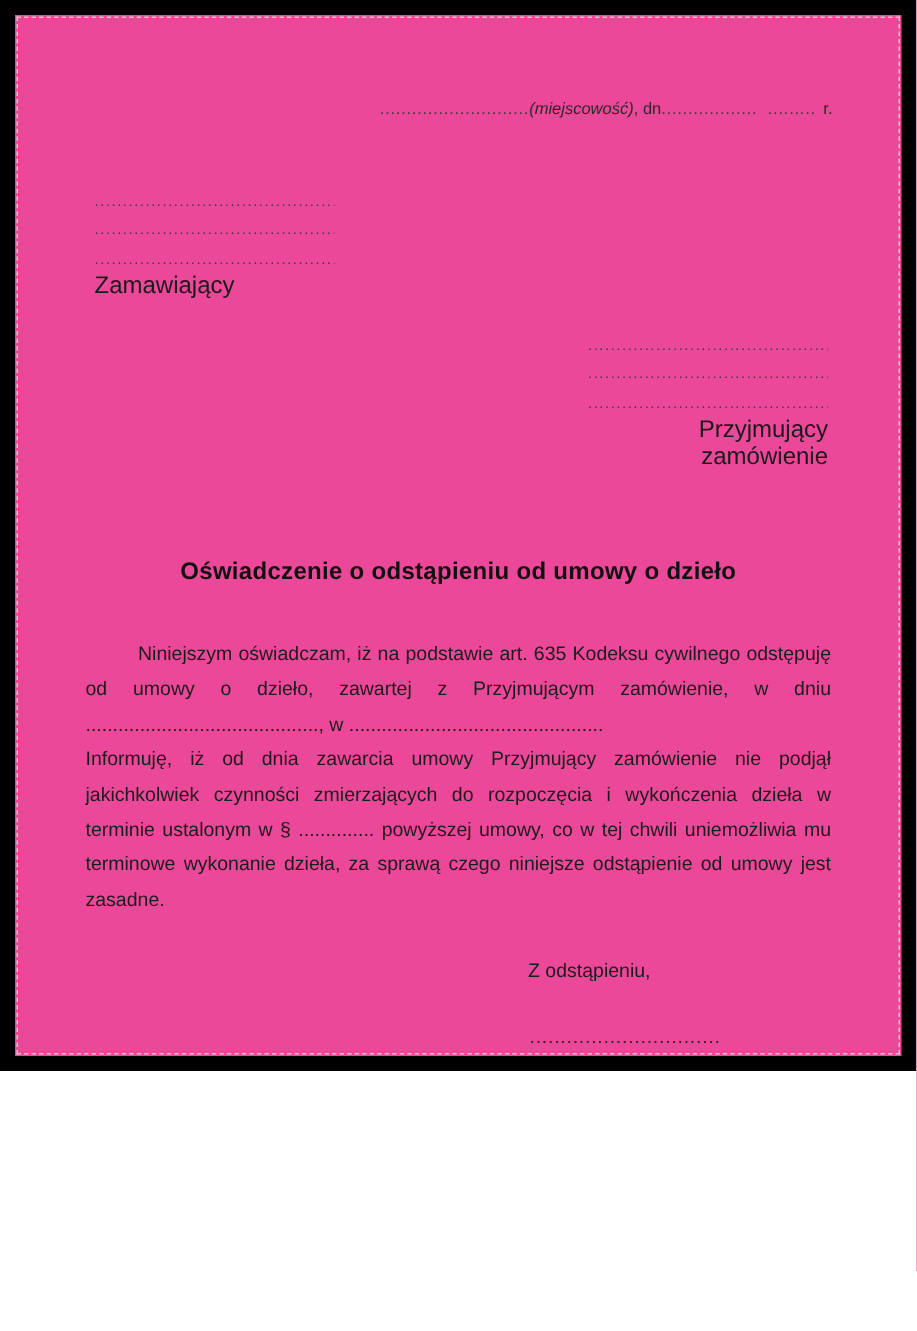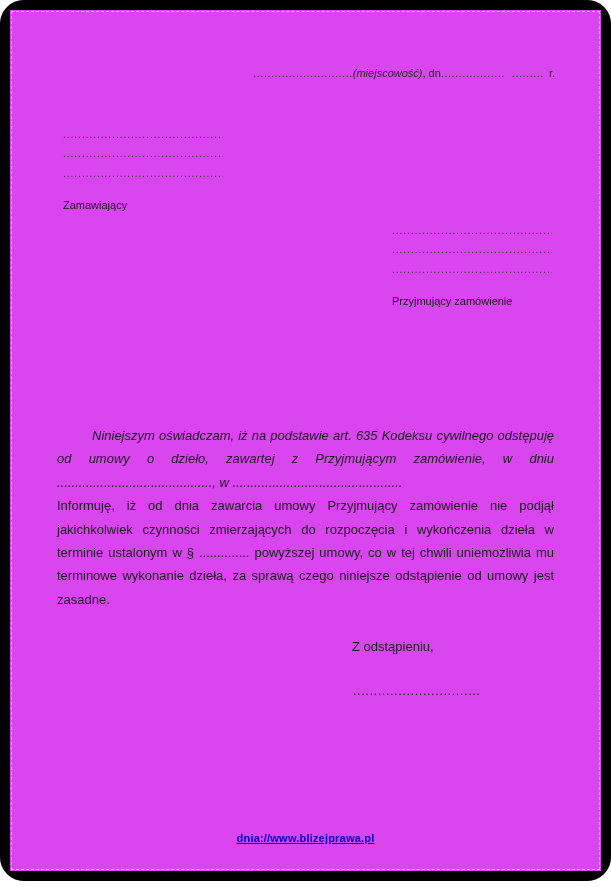--- a/index.html
+++ b/index.html
@@ -2,24 +2,23 @@
 <html><head>
 <meta charset="utf-8">
 <style>
   * { margin: 0; padding: 0; box-sizing: border-box; }
   html, body { background: #ffffff; }
   body { font-family: "Liberation Sans", sans-serif; color: #1a1a1a; }
 
   .page {
     position: relative;
     width: 611px;
-    height: 881px;
-    background: #d946ef;
+    height: 714px;
+    background: #ec4899;
     overflow: hidden;
-    border-radius: 24px;
   }
   .frame {
     position: absolute;
     inset: 0;
     border: 10px solid #000000;
     pointer-events: none;
     z-index: 5;
   }
   .dashed-inner {
     position: absolute;
@@ -51,25 +50,25 @@
     height: 19.5px;
     overflow: hidden;
     white-space: nowrap;
     font-size: 10px;
     letter-spacing: 1px;
     color: #3c3c3c;
     display: flex;
     align-items: flex-end;
   }
   .party-label {
-    margin-top: 20px;
-    font-size: 11px;
+    margin-top: 3px;
+    font-size: 16px;
     color: #1a1a1a;
   }
-  .party-right .party-label { }
+  .party-right .party-label { text-align: right; }
 
   
   .doc-title {
     position: absolute;
     top: 373px;
     left: 0;
     right: 0;
     text-align: center;
     font-size: 16px;
     font-weight: bold;
@@ -81,21 +80,21 @@
   .body-text {
     position: absolute;
     top: 424px;
     left: 57px;
     width: 497px;
     font-size: 13px;
     line-height: 23.4px;
     text-align: justify;
     color: #1c1c1c;
   }
-  .body-text p.indent { text-indent: 35px; font-style: italic; }
+  .body-text p.indent { text-indent: 35px; }
 
   .closing {
     position: absolute;
     top: 639px;
     left: 352px;
     font-size: 13px;
     color: #1c1c1c;
   }
   .signature-line {
     position: absolute;
@@ -143,20 +142,21 @@
     <div class="party-label">Zamawiający</div>
   </div>
 
   <div class="party-block party-right">
     <div class="dotline">............................................................</div>
     <div class="dotline">............................................................</div>
     <div class="dotline">............................................................</div>
     <div class="party-label">Przyjmujący zamówienie</div>
   </div>
 
+  <h1 class="doc-title">Oświadczenie o odstąpieniu od umowy o dzieło</h1>
 
   <div class="body-text">
     <p class="indent">Niniejszym oświadczam, iż na podstawie art. 635 Kodeksu cywilnego odstępuję od umowy o dzieło, zawartej z Przyjmującym zamówienie, w dniu ..........................................., w ...............................................</p>
     <p>Informuję, iż od dnia zawarcia umowy Przyjmujący zamówienie nie podjął jakichkolwiek czynności zmierzających do rozpoczęcia i wykończenia dzieła w terminie ustalonym w § .............. powyższej umowy, co w tej chwili uniemożliwia mu terminowe wykonanie dzieła, za sprawą czego niniejsze odstąpienie od umowy jest zasadne.</p>
   </div>
 
   <div class="closing">Z odstąpieniu,</div>
   <div class="signature-line">....................................</div>
 
   <div class="footer-link-wrap">

